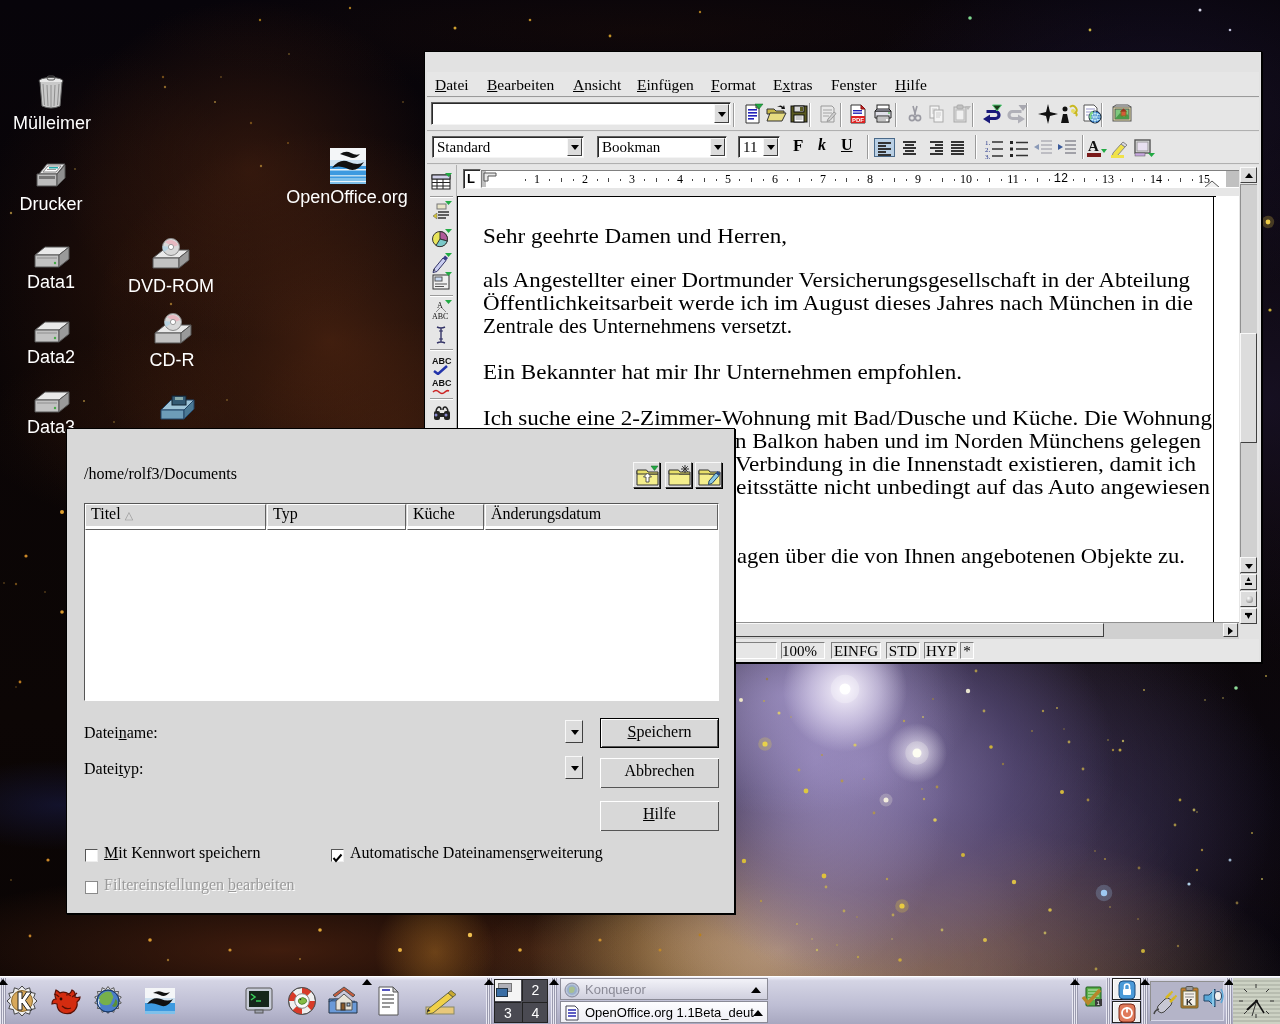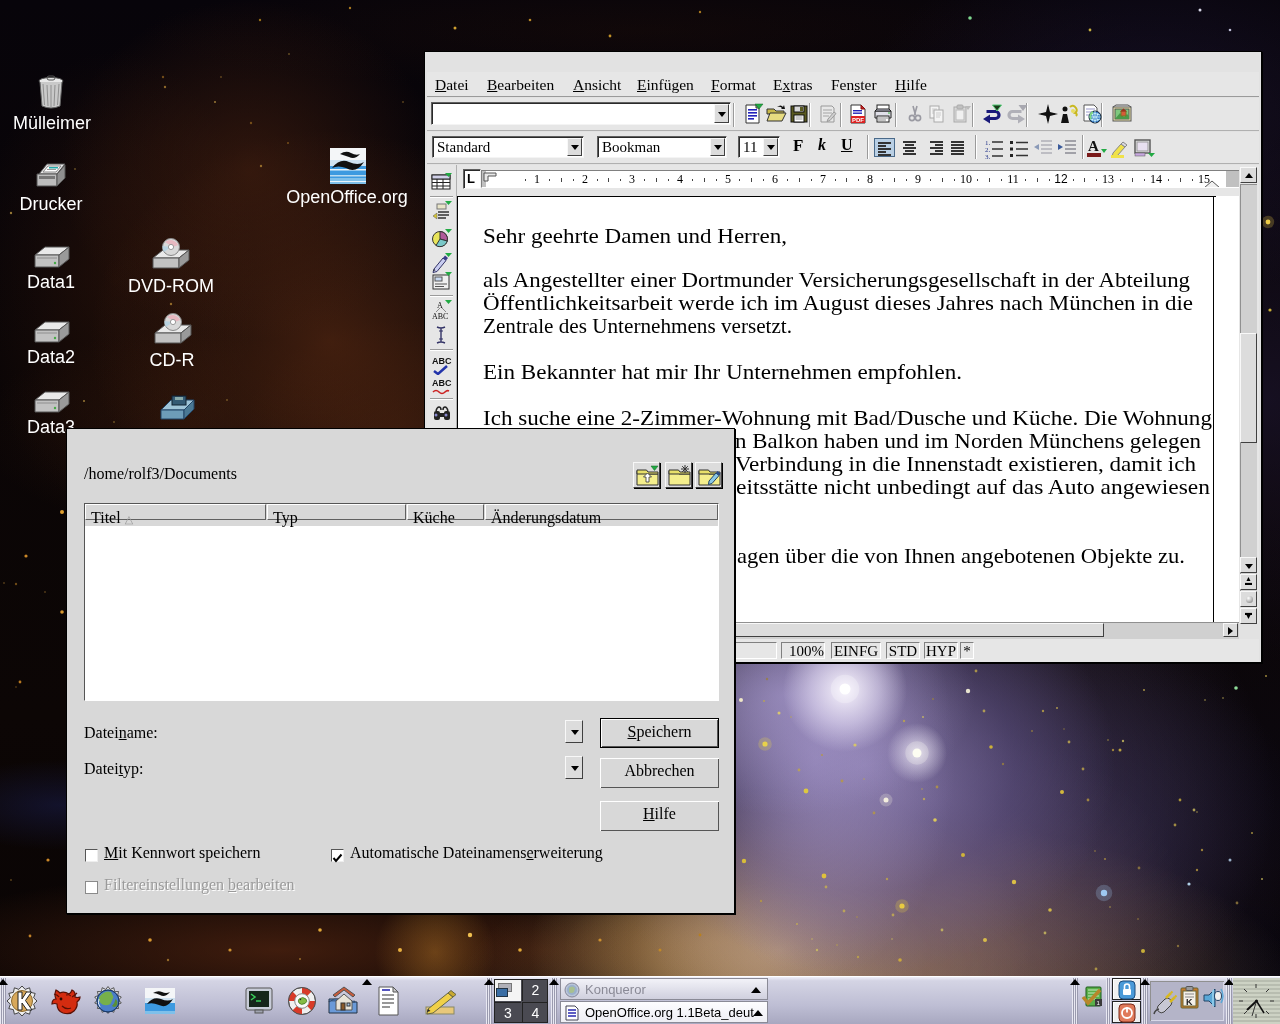--- a/index.html
+++ b/index.html
@@ -45,21 +45,21 @@
 .rnd i{position:absolute;background:#e8e8e8}
 .ticon{position:absolute;top:5px;width:22px;height:22px}
 .sep{position:absolute;top:3px;width:1px;height:24px;background:#9a9a9a;box-shadow:1px 0 0 #fff}
 .a-ic{position:absolute;top:6px;width:21px;height:19px}
 .a-ic i{position:absolute;left:4px;height:2px;background:#333}
 .sbb{width:17px;height:16px}
 .arr2{position:absolute;font-size:7px;line-height:4px;color:#000;letter-spacing:0}
 .scell{position:absolute;top:3px;height:17px;border-top:1px solid #808080;border-left:1px solid #808080;border-right:1px solid #fff;border-bottom:1px solid #fff;line-height:16px}
 .dln{position:absolute;left:26px;white-space:nowrap;transform-origin:0 0;line-height:23px}
 .dbt{width:27px;height:26px;box-shadow:1px 1px 0 #000}
-.hcell{position:absolute;top:0;height:16px;line-height:25px;padding-left:5px;border-top:1px solid #fff;border-left:1px solid #fff;border-right:1px solid #606060;border-bottom:1px solid #606060}
+.hcell{position:absolute;top:0;height:26px;line-height:17px;padding-left:5px;border-top:1px solid #fff;border-left:1px solid #fff;border-right:1px solid #606060;border-bottom:1px solid #606060}
 .dbtn{position:absolute;width:119px;height:30px;background:#d8d8d8;box-shadow:inset 1px 1px 0 #fff,inset -1px -1px 0 #555}
 .chk{position:absolute;width:13px;height:13px;background:#fff;border-top:1px solid #555;border-left:1px solid #555;border-right:1px solid #eee;border-bottom:1px solid #eee}
 .hdl{position:absolute;top:1px;width:6px;height:46px;background:repeating-linear-gradient(90deg,#e8e8f2 0 1px,#9a9aae 1px 2px)}
 .harr{position:absolute;left:-2px;top:1px;width:0;height:0;border-left:5px solid transparent;border-right:5px solid transparent;border-bottom:6px solid #000}
 .uarr{position:absolute;width:0;height:0;border-left:5px solid transparent;border-right:5px solid transparent;border-bottom:6px solid #000}
 .bic{position:absolute;top:8px;width:32px;height:32px}
 .pgn{position:absolute;width:26px;height:21px;color:#fff;font-size:14px;text-align:center;line-height:20px}
 .tkb{position:absolute;width:208px;font-size:13px;border:1px solid #8a8a96;line-height:16px}
 .lkb{position:absolute;width:29px;height:22px;background:#f0f0f0;border:1px solid #222;box-shadow:inset 1px 1px 0 #fff}
 .drv{position:absolute}
@@ -567,21 +567,21 @@
           <i class="tk" style="left:424px;top:8px;height:2px"></i>
           <i class="tk" style="left:448px;top:8px;height:2px"></i>
           <span style="position:absolute;left:476px;top:1px;width:16px;text-align:center;font-size:12px;font-family:'Liberation Serif',serif">10</span>
           <i class="tk" style="left:507px;top:7px;height:4px"></i>
           <i class="tk" style="left:472px;top:8px;height:2px"></i>
           <i class="tk" style="left:495px;top:8px;height:2px"></i>
           <span style="position:absolute;left:523px;top:1px;width:16px;text-align:center;font-size:12px;font-family:'Liberation Serif',serif">11</span>
           <i class="tk" style="left:555px;top:7px;height:4px"></i>
           <i class="tk" style="left:519px;top:8px;height:2px"></i>
           <i class="tk" style="left:543px;top:8px;height:2px"></i>
-          <span style="position:absolute;left:571px;top:1px;width:16px;text-align:center;font-size:12px;font-family:Liberation Sans, sans-serif">12</span>
+          <span style="position:absolute;left:571px;top:1px;width:16px;text-align:center;font-size:12px;font-family:Liberation Mono, monospace">12</span>
           <i class="tk" style="left:602px;top:7px;height:4px"></i>
           <i class="tk" style="left:567px;top:8px;height:2px"></i>
           <i class="tk" style="left:591px;top:8px;height:2px"></i>
           <span style="position:absolute;left:618px;top:1px;width:16px;text-align:center;font-size:12px;font-family:'Liberation Serif',serif">13</span>
           <i class="tk" style="left:650px;top:7px;height:4px"></i>
           <i class="tk" style="left:614px;top:8px;height:2px"></i>
           <i class="tk" style="left:638px;top:8px;height:2px"></i>
           <span style="position:absolute;left:666px;top:1px;width:16px;text-align:center;font-size:12px;font-family:'Liberation Serif',serif">14</span>
           <i class="tk" style="left:698px;top:7px;height:4px"></i>
           <i class="tk" style="left:662px;top:8px;height:2px"></i>
@@ -693,21 +693,21 @@
         </div>
  </div>
  <div id="hsb" style="position:absolute;left:32px;top:570px;right:22px;height:17px;background:#d0d0d0;box-shadow:inset 1px 1px 0 #909090">
   <div class="cbtn" style="left:1px;top:1px;width:646px;height:14px"></div>
   <div class="cbtn" style="right:1px;top:1px;width:15px;height:14px">
           <span class="arr" style="left:4px;top:3px;border-top:4px solid transparent;border-bottom:4px solid transparent;border-left:5px solid #000;border-right:none"></span>
         </div>
  </div>
  <div id="stat" style="position:absolute;left:2px;top:587px;right:2px;height:23px;background:#e6e6e6;font-family:'Liberation Serif',serif;font-size:15px">
   <span class="scell" style="left:10px;width:340px"></span>
-  <span class="scell" style="left:354px;width:44px;text-align:right">100%</span>
+  <span class="scell" style="left:354px;width:44px;text-align:left">100%</span>
   <span class="scell" style="left:404px;width:50px;text-align:center">EINFG</span>
   <span class="scell" style="left:459px;width:34px;text-align:center">STD</span>
   <span class="scell" style="left:497px;width:34px;text-align:center">HYP</span>
   <span class="scell" style="left:533px;width:14px;text-align:center">*</span>
  </div>
 </div>
 
 <div class="win" id="dlg" style="left:66px;top:428px;width:669px;height:486px;background:#d8d8d8;font-family:'Liberation Serif',serif;font-size:16px">
  <span style="position:absolute;left:17px;top:36px">/home/rolf3/Documents</span>
  <div class="cbtn dbt" style="left:566px;top:33px" id="d-up"><svg width="25" height="24" viewBox="0 0 25 24">

